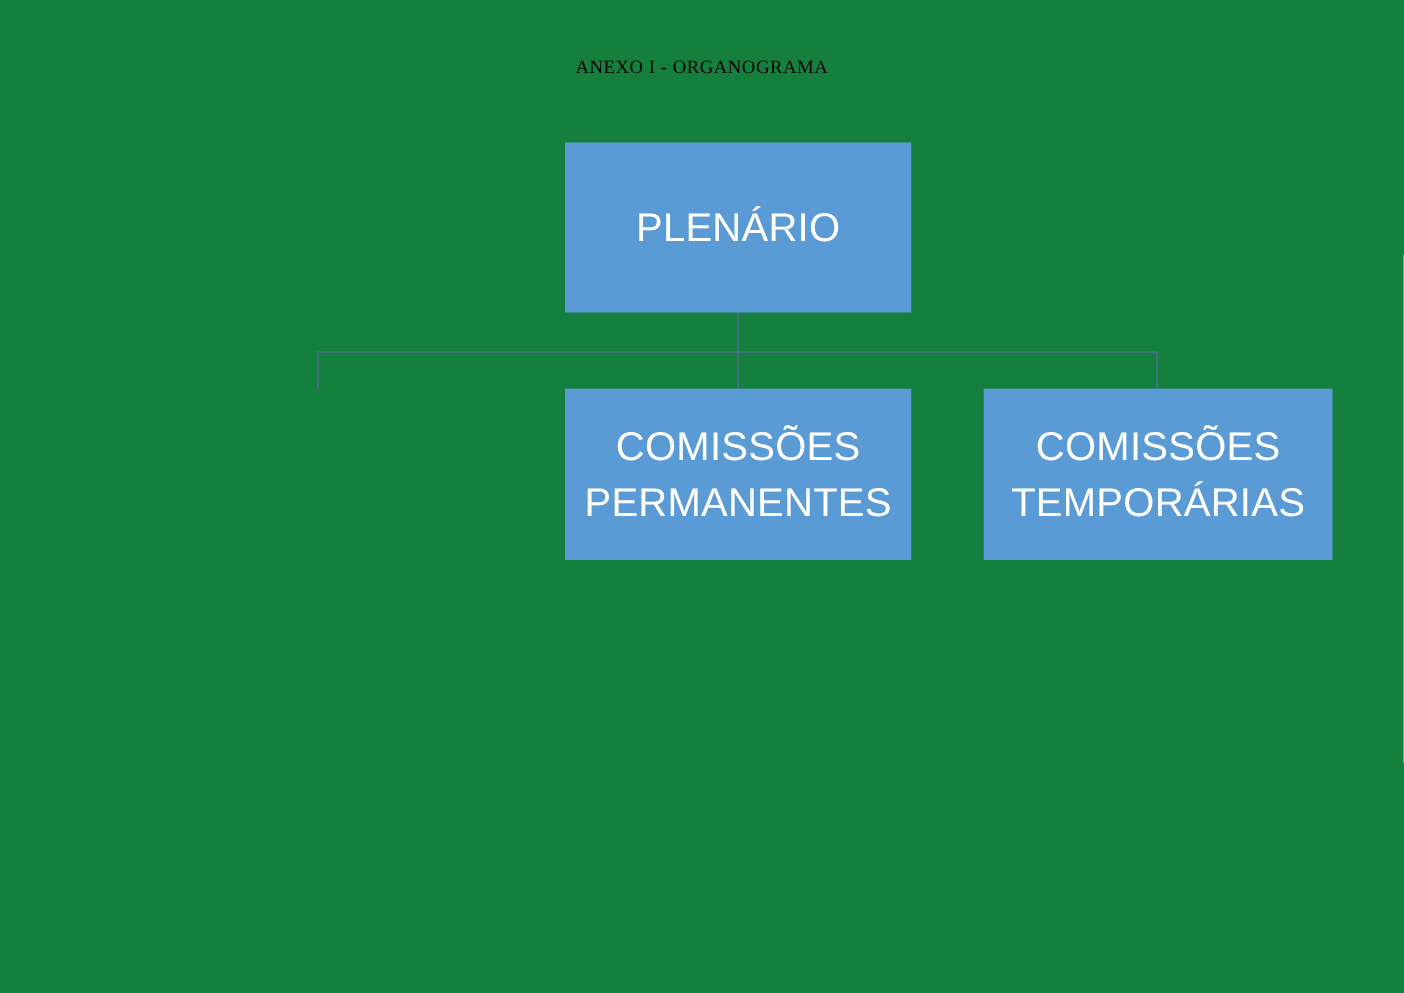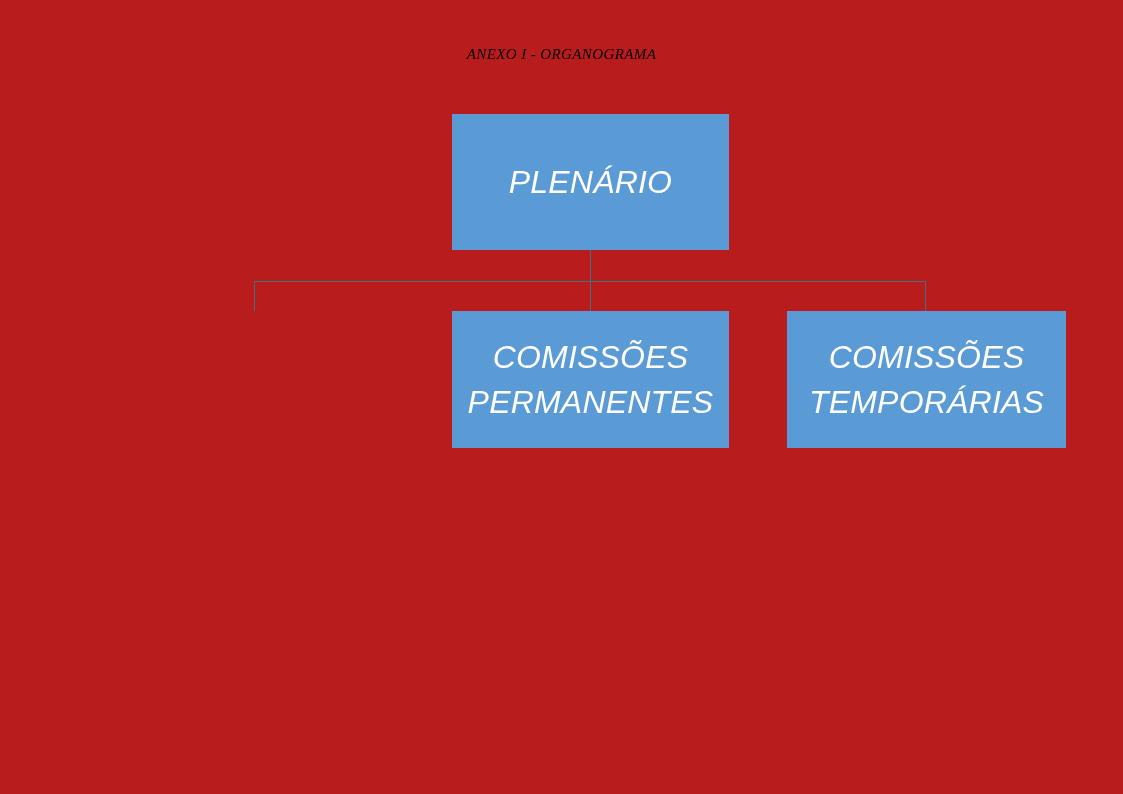--- a/index.html
+++ b/index.html
@@ -8,23 +8,22 @@
     padding: 0;
     background: #ffffff;
   }
   body {
     font-family: "Liberation Sans", sans-serif;
   }
   .page {
     position: relative;
     width: 1123px;
     height: 794px;
-    background: #b91c1c;
+    background: #15803d;
     overflow: hidden;
-    font-style: italic;
   }
   .doc-title {
     position: absolute;
     left: 0;
     top: 46px;
     width: 1123px;
     text-align: center;
     font-family: "Liberation Serif", serif;
     font-size: 15px;
     letter-spacing: 0.4px;

